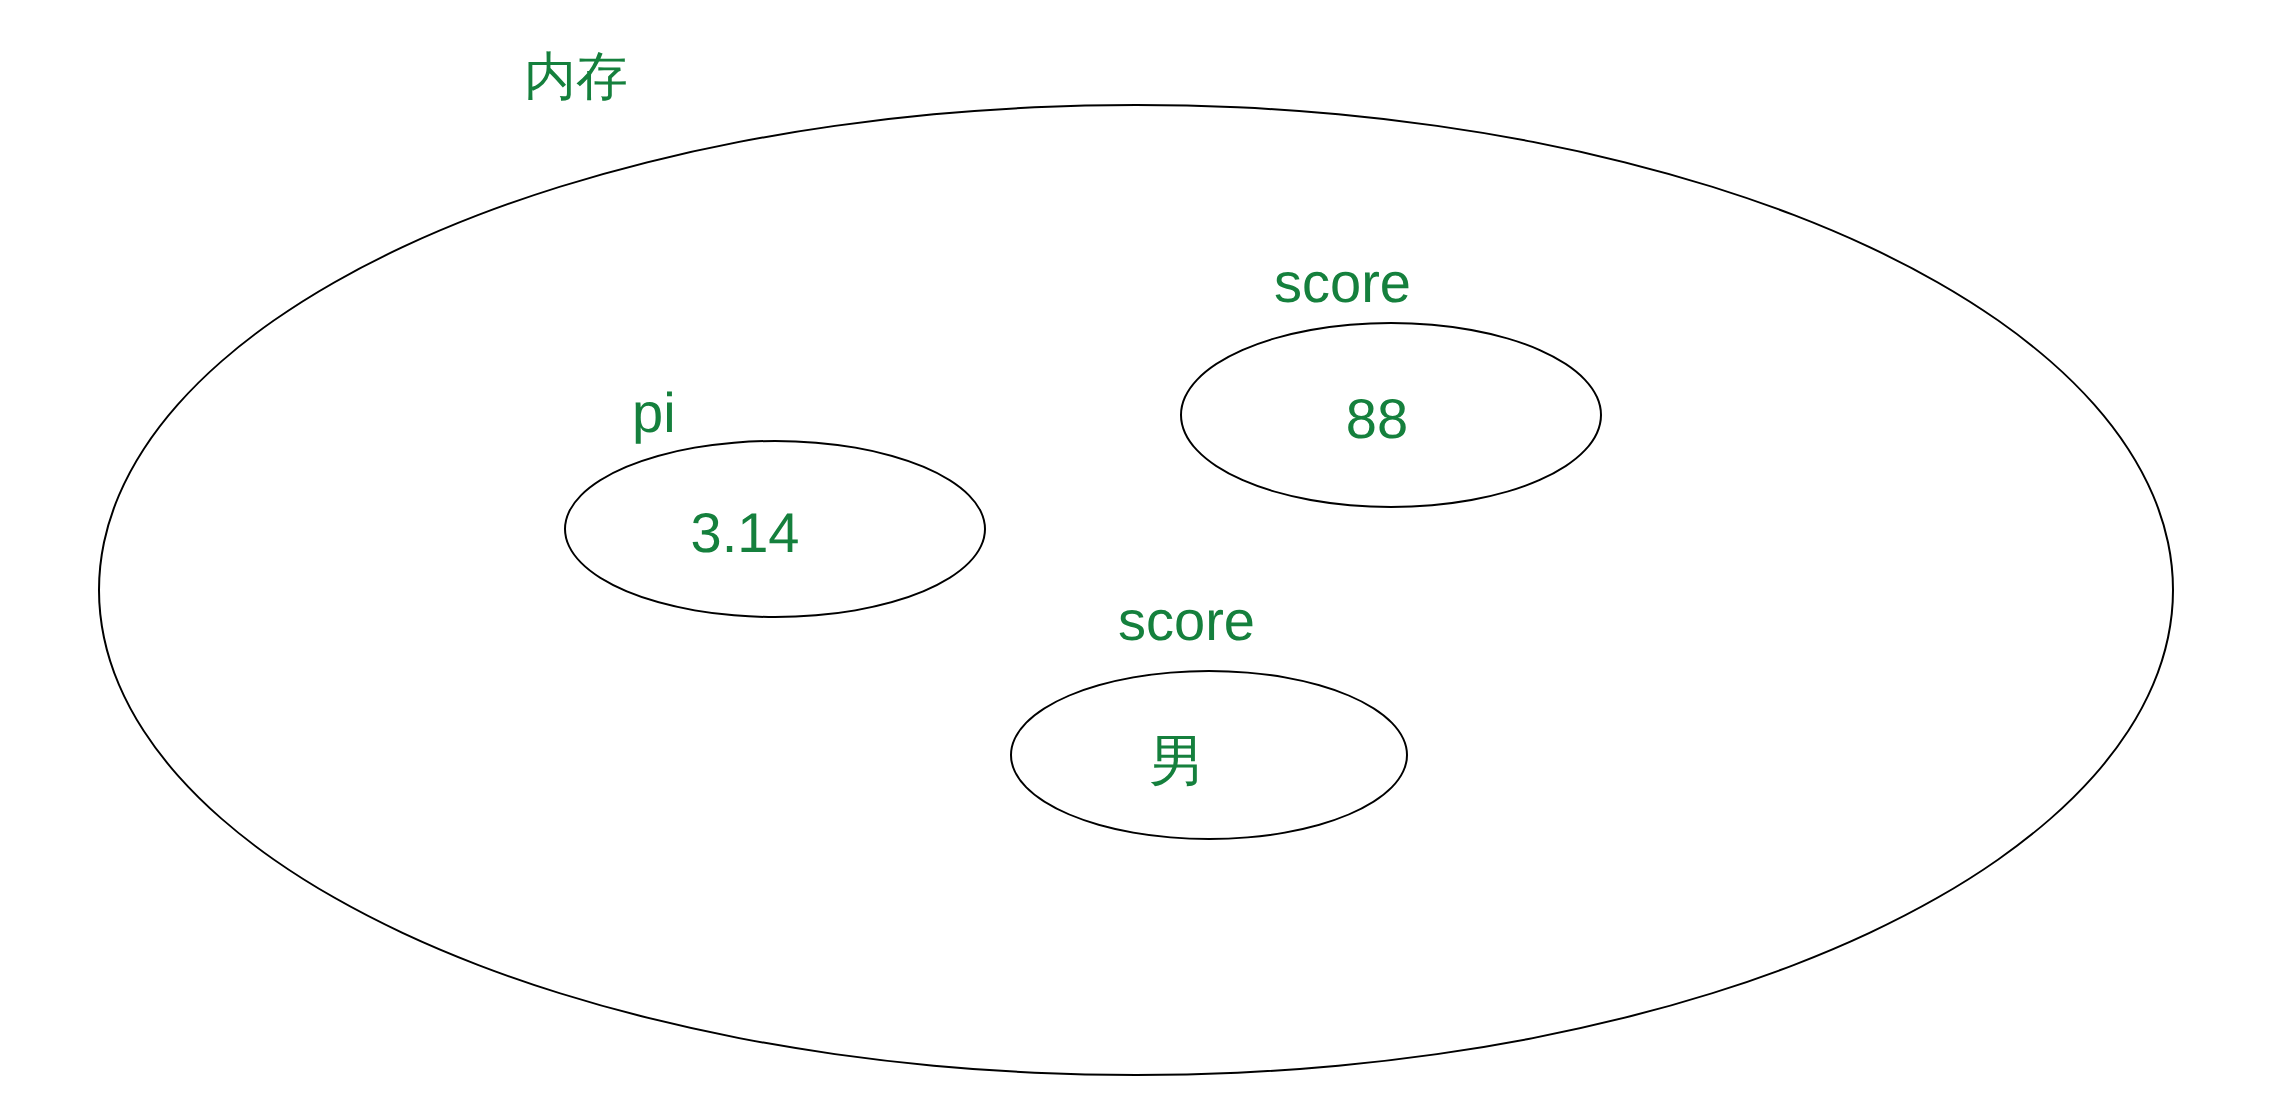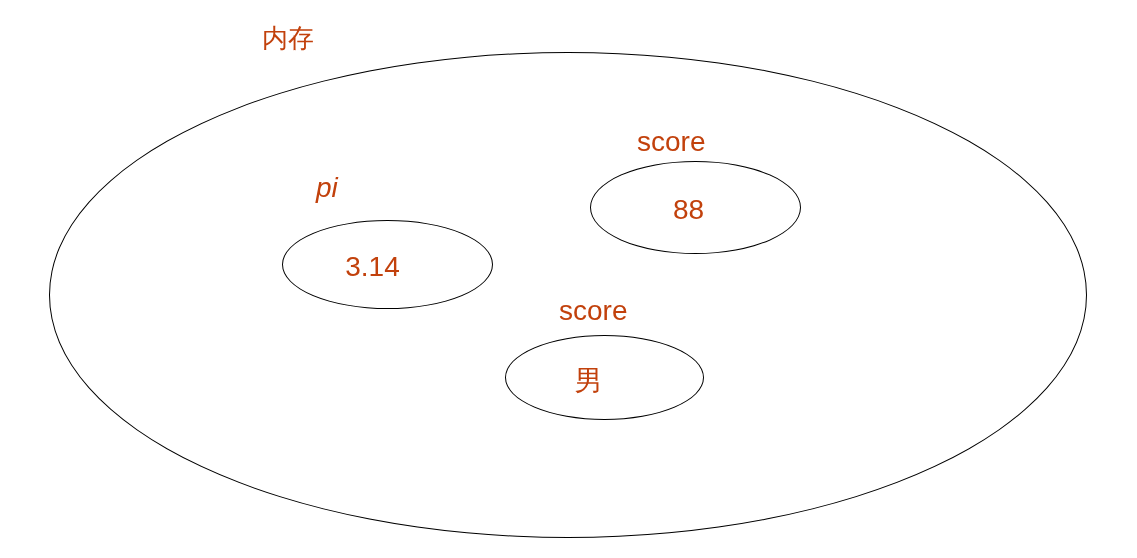--- a/index.html
+++ b/index.html
@@ -7,21 +7,21 @@
     padding: 0;
     background: #ffffff;
   }
   .canvas {
     position: relative;
     width: 1137px;
     height: 558px;
     background: #ffffff;
     overflow: hidden;
     font-family: "Liberation Sans", "DejaVu Sans", sans-serif;
-    color: #c2410c;
+    color: #15803d;
   }
   .memory-ellipse {
     position: absolute;
     left: 49px;
     top: 52px;
     width: 1038px;
     height: 486px;
     border: 1.3px solid #000000;
     border-radius: 50%;
     box-sizing: border-box;
@@ -64,22 +64,21 @@
     height: 85px;
   }
   .var-label {
     position: absolute;
     font-size: 28px;
     line-height: 1.1;
     white-space: nowrap;
   }
   .pi-label {
     left: 316px;
-    top: 173px;
-    font-style: italic;
+    top: 192px;
   }
   .score-label {
     left: 637px;
     top: 127px;
   }
   .gender-label {
     left: 559px;
     top: 296px;
   }
   .var-value {

